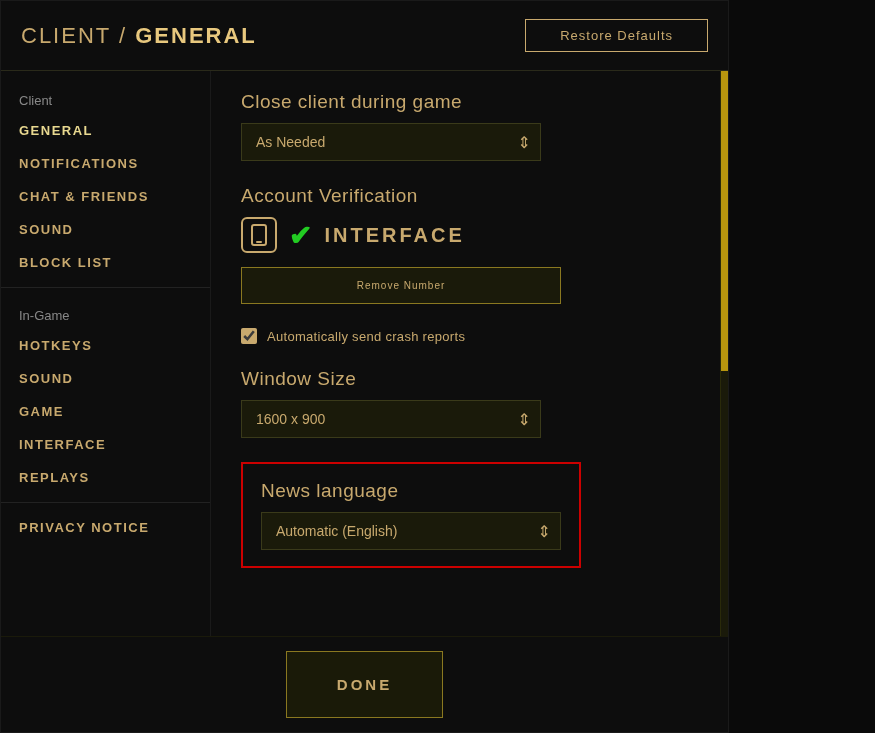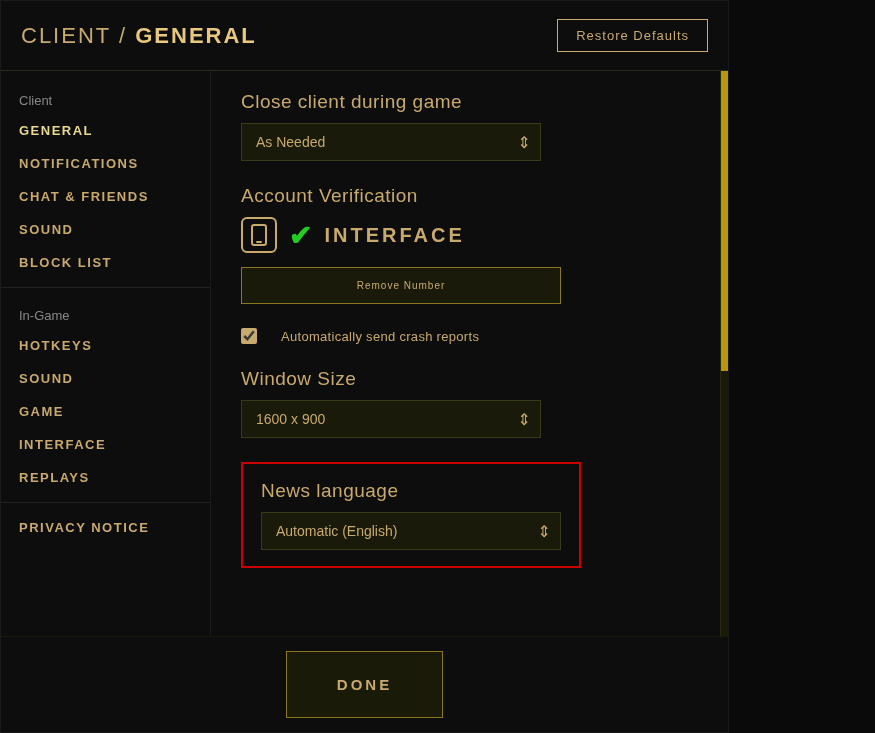--- a/index.html
+++ b/index.html
@@ -40,21 +40,21 @@
     }
     .header-title span.bold {
       font-weight: 700;
       color: #e8c87e;
     }
 
     .restore-defaults-btn {
       background: transparent;
       border: 1px solid #c8a96e;
       color: #c8a96e;
-      padding: 8px 18px;
+      padding: 8px 34px;
       font-size: 13px;
       letter-spacing: 1px;
       cursor: pointer;
       font-family: Arial, sans-serif;
     }
 
     
     .main-body {
       display: flex;
       flex: 1;
@@ -208,21 +208,21 @@
       font-family: Arial, sans-serif;
       letter-spacing: 1px;
       cursor: pointer;
       text-align: center;
     }
 
     
     .checkbox-row {
       display: flex;
       align-items: center;
-      gap: 24px;
+      gap: 10px;
       margin-bottom: 24px;
     }
     .checkbox-input {
       width: 16px;
       height: 16px;
       accent-color: #c8a96e;
       cursor: pointer;
     }
     .checkbox-label {
       font-size: 13px;

